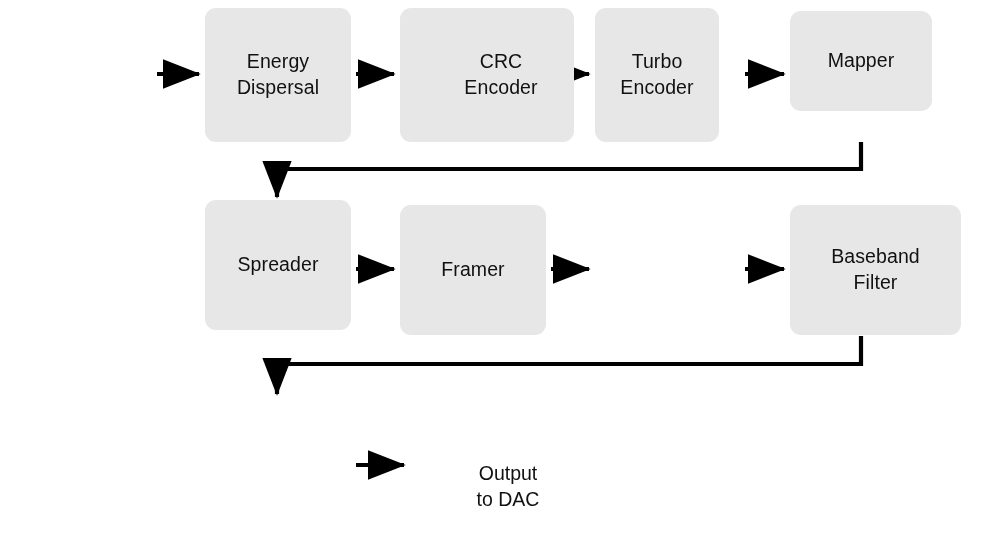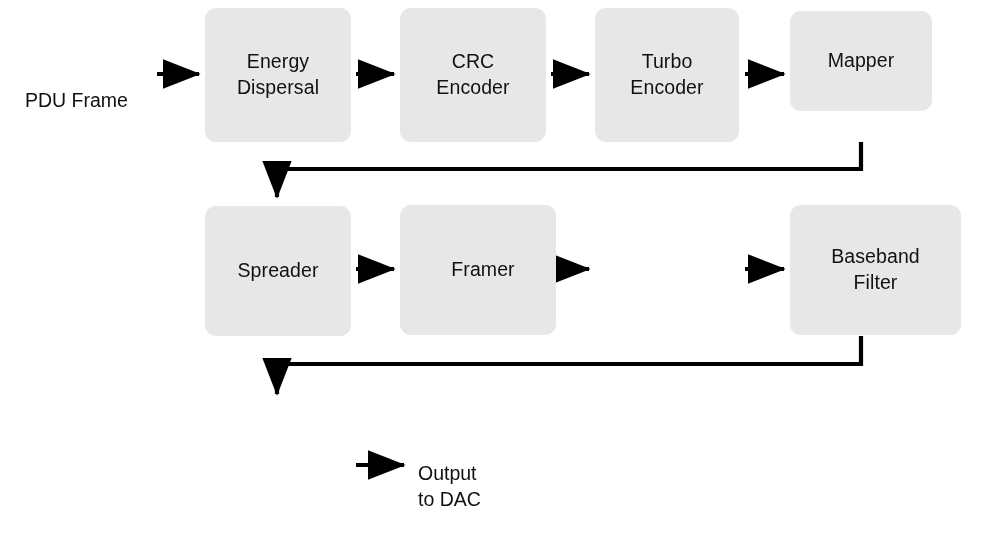--- a/index.html
+++ b/index.html
@@ -34,20 +34,21 @@
   .block-label {
     display: block;
     padding: 0 6px;
     white-space: pre-line;
   }
   .free-label {
     position: absolute;
     color: #111111;
     font-size: 19.5px;
     line-height: 1.33;
+    text-align: center;
     white-space: pre-line;
   }
   .free-label.left-align {
     text-align: left;
   }
   svg.wires {
     position: absolute;
     left: 0;
     top: 0;
     width: 983px;
@@ -87,48 +88,45 @@
 
     <line x1="551" y1="269" x2="589" y2="269" stroke-width="4.2" marker-end="url(#arrowhead)"></line>
 
     <line x1="745" y1="269" x2="784" y2="269" stroke-width="4.2" marker-end="url(#arrowhead)"></line>
 
     <path d="M 861 336 L 861 364 L 277 364 L 277 394" stroke-width="4.2" marker-end="url(#arrowhead)"></path>
 
     <line x1="356" y1="465" x2="404" y2="465" stroke-width="4.2" marker-end="url(#arrowhead)"></line>
   </svg>
 
-  <div class="free-label left-align" style="left:25px; top:62px; width:130px;">
-    <span>PDU Frame</span>
-  </div>
 
   <div class="block" style="left:205px; top:8px; width:146px; height:134px;align-items:center;">
     <span class="block-label">Energy
 Dispersal</span>
   </div>
 
-  <div class="block" style="left:400px; top:8px; width:146px; height:134px;">
+  <div class="block" style="left:400px; top:8px; width:146px; height:134px;padding-left:28px;">
     <span class="block-label">CRC
 Encoder</span>
   </div>
 
-  <div class="block" style="left:595px; top:8px; width:144px; height:134px;">
+  <div class="block" style="left:595px; top:8px; width:124px; height:134px;">
     <span class="block-label">Turbo
 Encoder</span>
   </div>
 
   <div class="block" style="left:790px; top:11px; width:142px; height:100px;">
     <span class="block-label">Mapper</span>
   </div>
 
-  <div class="block" style="left:205px; top:206px; width:146px; height:130px;">
+  <div class="block" style="left:205px; top:200px; width:146px; height:130px;">
     <span class="block-label">Spreader</span>
   </div>
 
-  <div class="block" style="left:400px; top:205px; width:146px; height:130px;padding-left:10px;">
+  <div class="block" style="left:400px; top:205px; width:146px; height:130px;">
     <span class="block-label">Framer</span>
   </div>
 
 
   <div class="block" style="left:790px; top:205px; width:171px; height:130px;">
     <span class="block-label">Baseband
 Filter</span>
   </div>
 
 

